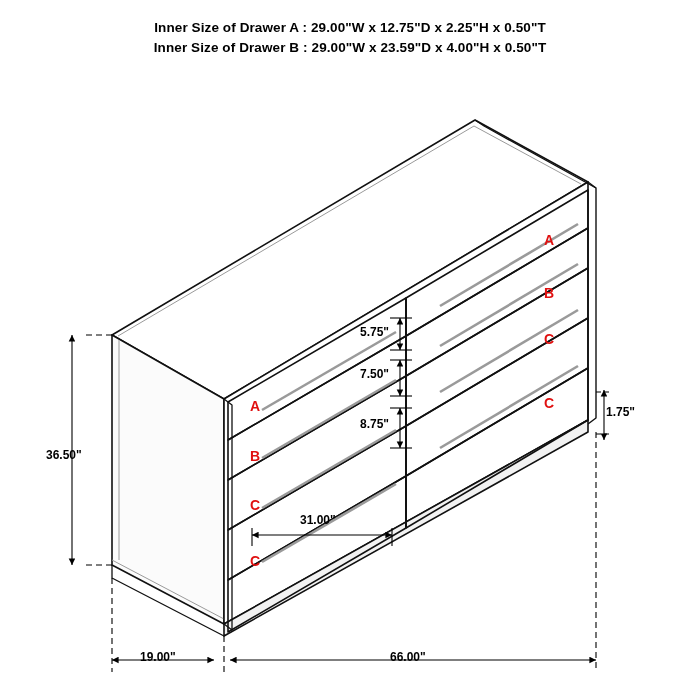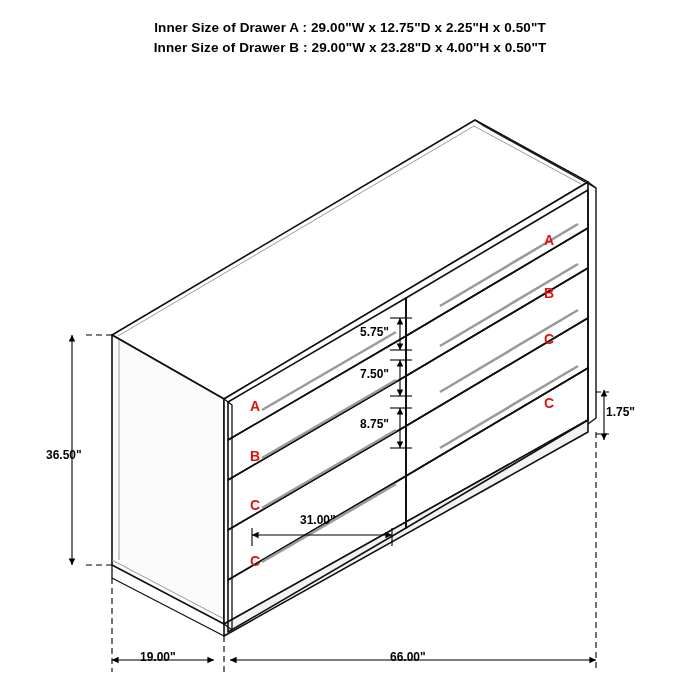--- a/index.html
+++ b/index.html
@@ -54,21 +54,21 @@
     white-space: nowrap;
   }
 </style>
 </head>
 <body>
 
 <div id="root">
 
   <div class="spec-block">
     <div class="spec-line">Inner Size of Drawer A : 29.00"W x 12.75"D x 2.25"H x 0.50"T</div>
-    <div class="spec-line">Inner Size of Drawer B : 29.00"W x 23.28"D x 4.00"H x 0.50"T</div>
+    <div class="spec-line">Inner Size of Drawer B : 29.00"W x 23.59"D x 4.00"H x 0.50"T</div>
   </div>
 
   <svg id="drawing" width="700" height="700" viewBox="0 0 700 700">
     <defs>
       <marker id="arrow" markerWidth="8" markerHeight="8" refX="6" refY="3" orient="auto">
         <path d="M0,0 L6,3 L0,6 z" fill="#000"></path>
       </marker>
       <marker id="arrowStart" markerWidth="8" markerHeight="8" refX="0" refY="3" orient="auto">
         <path d="M6,0 L0,3 L6,6 z" fill="#000"></path>
       </marker>

